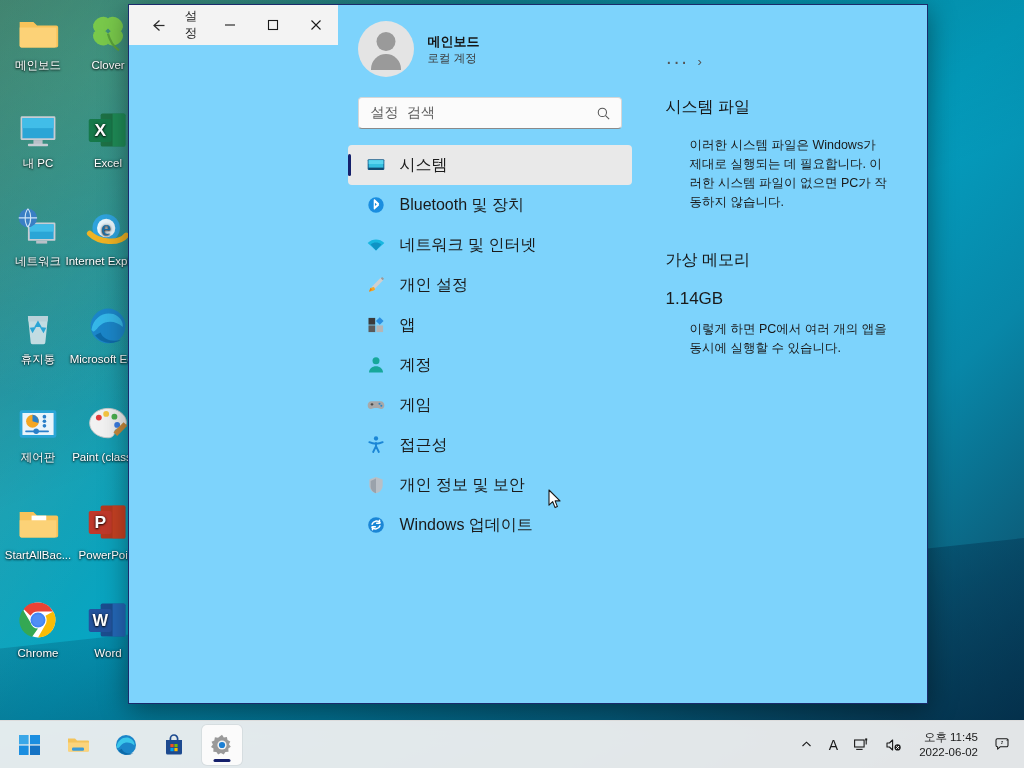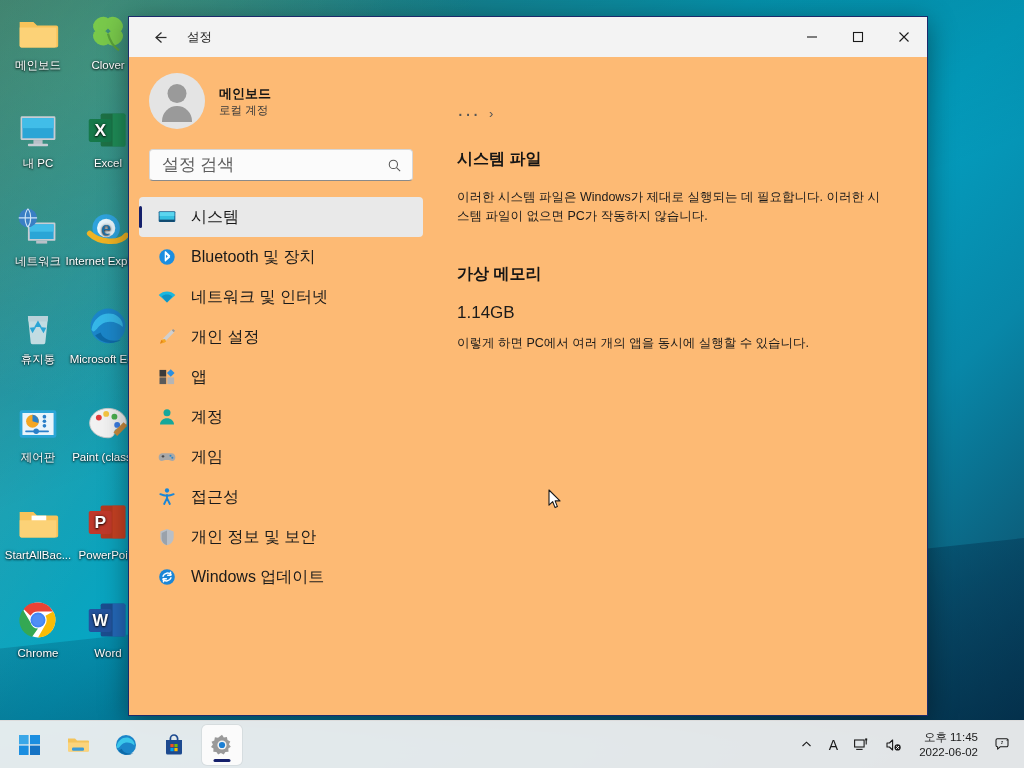--- a/index.html
+++ b/index.html
@@ -32,24 +32,24 @@
   .dicon {
     position:absolute; width:86px; text-align:center;
     color:#fff; font-size:11.5px; line-height:13px;
     text-shadow:0 1px 2px rgba(0,0,0,0.85), 0 0 3px rgba(0,0,0,0.6);
   }
   .dicon .glyph { height:48px; display:flex; align-items:center; justify-content:center; margin-bottom:3px; }
   .dicon .lbl { display:block; word-break:break-all; }
 
   
   #win {
-    position:absolute; left:128px; top:16px; width:800px; height:700px;
-    background:#fdba74;
+    position:absolute; left:128px; top:4px; width:800px; height:700px;
+    background:#7dd3fc;
     border:1px solid #1b2a6b;
-    display:flex; flex-direction:column;
+    display:flex; flex-direction:row;
     box-shadow:0 6px 26px rgba(0,0,0,0.42);
   }
   #titlebar {
     height:40px; flex:0 0 40px; display:flex; align-items:center;
     background:#f3f3f3;
   }
   #back-btn {
     width:34px; height:30px; margin-left:14px;
     display:flex; align-items:center; justify-content:center;
     border-radius:4px; color:#1a1a1a;
@@ -85,21 +85,21 @@
   #acct-type { font-size:11.5px; color:#3a3a3a; line-height:16px; }
 
   #search-wrap { padding:14px 20px 10px 20px; }
   #search-box {
     height:32px; background:#fbfbfb; border:1px solid #d6d6d6;
     border-bottom-color:#8a8a8a; border-radius:4px;
     display:flex; align-items:center; padding:0 10px 0 12px;
   }
   #search-input {
     flex:1; border:none; outline:none; background:transparent;
-    font-family:Liberation Serif, serif; font-size:17px; color:#1a1a1a;
+    font-family:Liberation Mono, monospace; font-size:14px; color:#1a1a1a;
   }
   #search-input::placeholder { color:#5e5e5e; }
 
   #navlist { padding:6px 10px 0 10px; }
   .nav-item {
     position:relative; height:40px; display:flex; align-items:center;
     border-radius:4px; padding-left:18px; gap:14px; margin-bottom:0px;
   }
   .nav-item.active { background:#e9e9e9; }
   .nav-item.active::before {
@@ -108,23 +108,23 @@
   }
   .nav-ico { width:20px; height:20px; flex:0 0 20px; display:flex; align-items:center; justify-content:center; }
   .nav-lbl { font-size:16px; color:#1a1a1a; }
 
   
   #content { flex:1; min-width:0; padding:48px 36px 0 24px; overflow:hidden; }
   #crumb { display:flex; align-items:center; gap:9px; margin-bottom:28px; }
   #crumb-dots { font-size:20px; color:#555; letter-spacing:1px; line-height:16px; }
   #crumb-sep { font-size:13px; color:#555; }
   #crumb-title { font-size:25px; color:#1a1a1a; letter-spacing:-0.3px; }
-  .sec-head { font-size:16px; font-weight:bold; color:#151515; margin-bottom:18px; }
+  .sec-head { font-size:16px; font-weight:normal; color:#151515; margin-bottom:18px; }
   .sec-val { font-size:17px; color:#1a1a1a; margin-bottom:11px; }
-  .sec-desc { font-size:12.5px; color:#1a1a1a; line-height:19px; max-width:452px; }
+  .sec-desc { font-size:12.5px; color:#1a1a1a; line-height:19px; max-width:452px;margin-left:24px; }
   .sec-gap { height:38px; }
 
   
   #cursor { position:absolute; left:548px; top:489px; width:14px; height:21px; }
 
   
   #taskbar {
     position:absolute; left:0; right:0; bottom:0; height:48px;
     background:rgba(243,243,243,0.93);
     display:flex; align-items:center; border-top:1px solid #dcdcdc;

